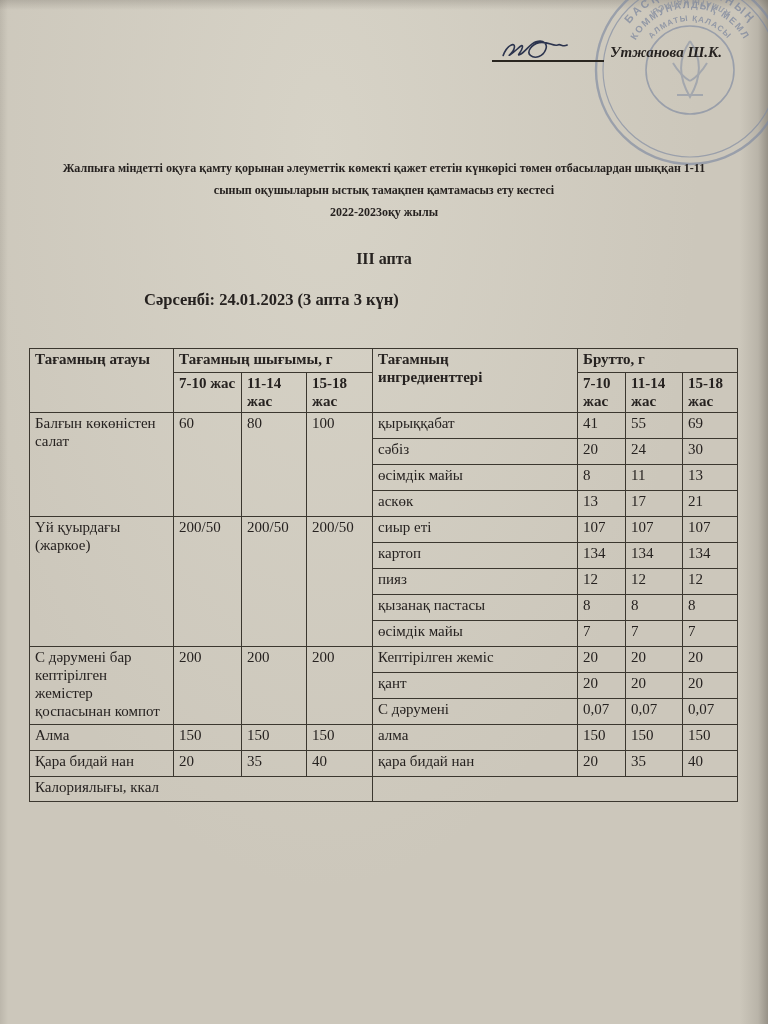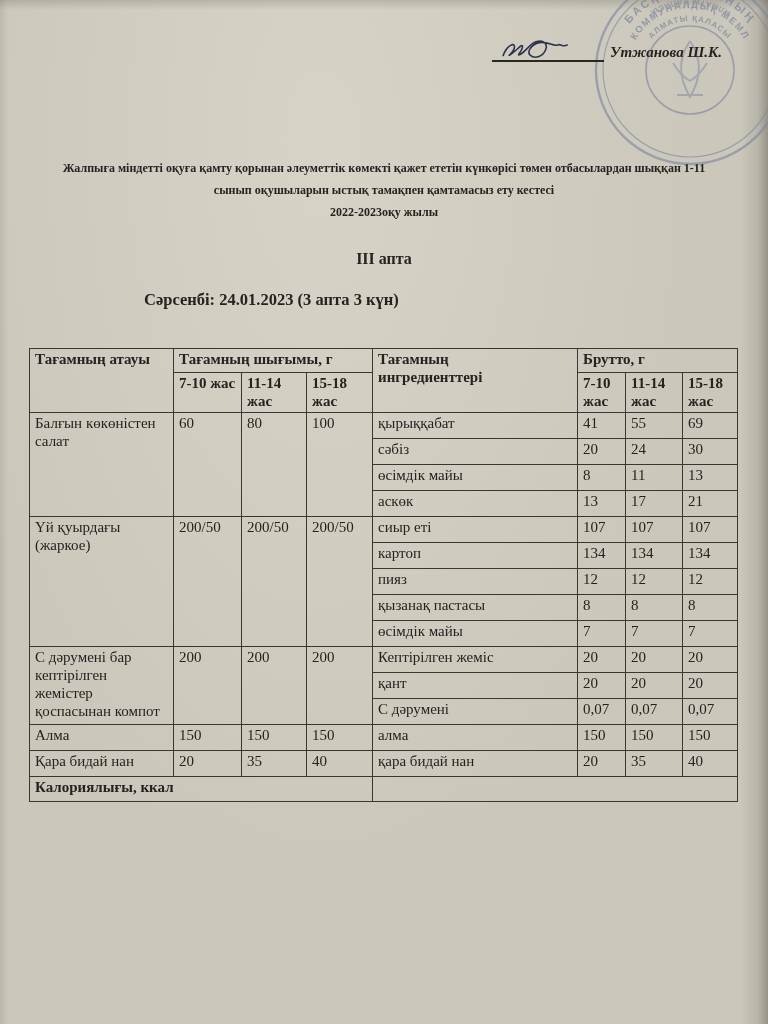--- a/index.html
+++ b/index.html
@@ -72,21 +72,21 @@
     overflow:hidden;
   }
   table.menu thead th{font-weight:bold;}
   table.menu thead tr.h1 th{height:20px;}
   table.menu thead tr.h2 th{height:36px;}
   .hdr-ingr-span{display:inline-block;max-width:125px;}
   td.dish{font-weight:normal;}
   td.v-mid{vertical-align:middle;}
   tbody td{height:22px;font-weight:normal;}
   tfoot td{height:21px;}
-  tfoot td.cal{font-weight:bold;}
+  tfoot td.cal{font-weight:normal;}
 </style>
 </head>
 <body>
 
 <div class="page">
 
   <svg class="stamp" viewBox="0 0 250 250" aria-hidden="true">
     <defs>
       <path id="arcOuter" d="M 49,125 A 76,76 0 0 1 201,125"></path>
       <path id="arcMid" d="M 63,125 A 62,62 0 0 1 187,125"></path>

